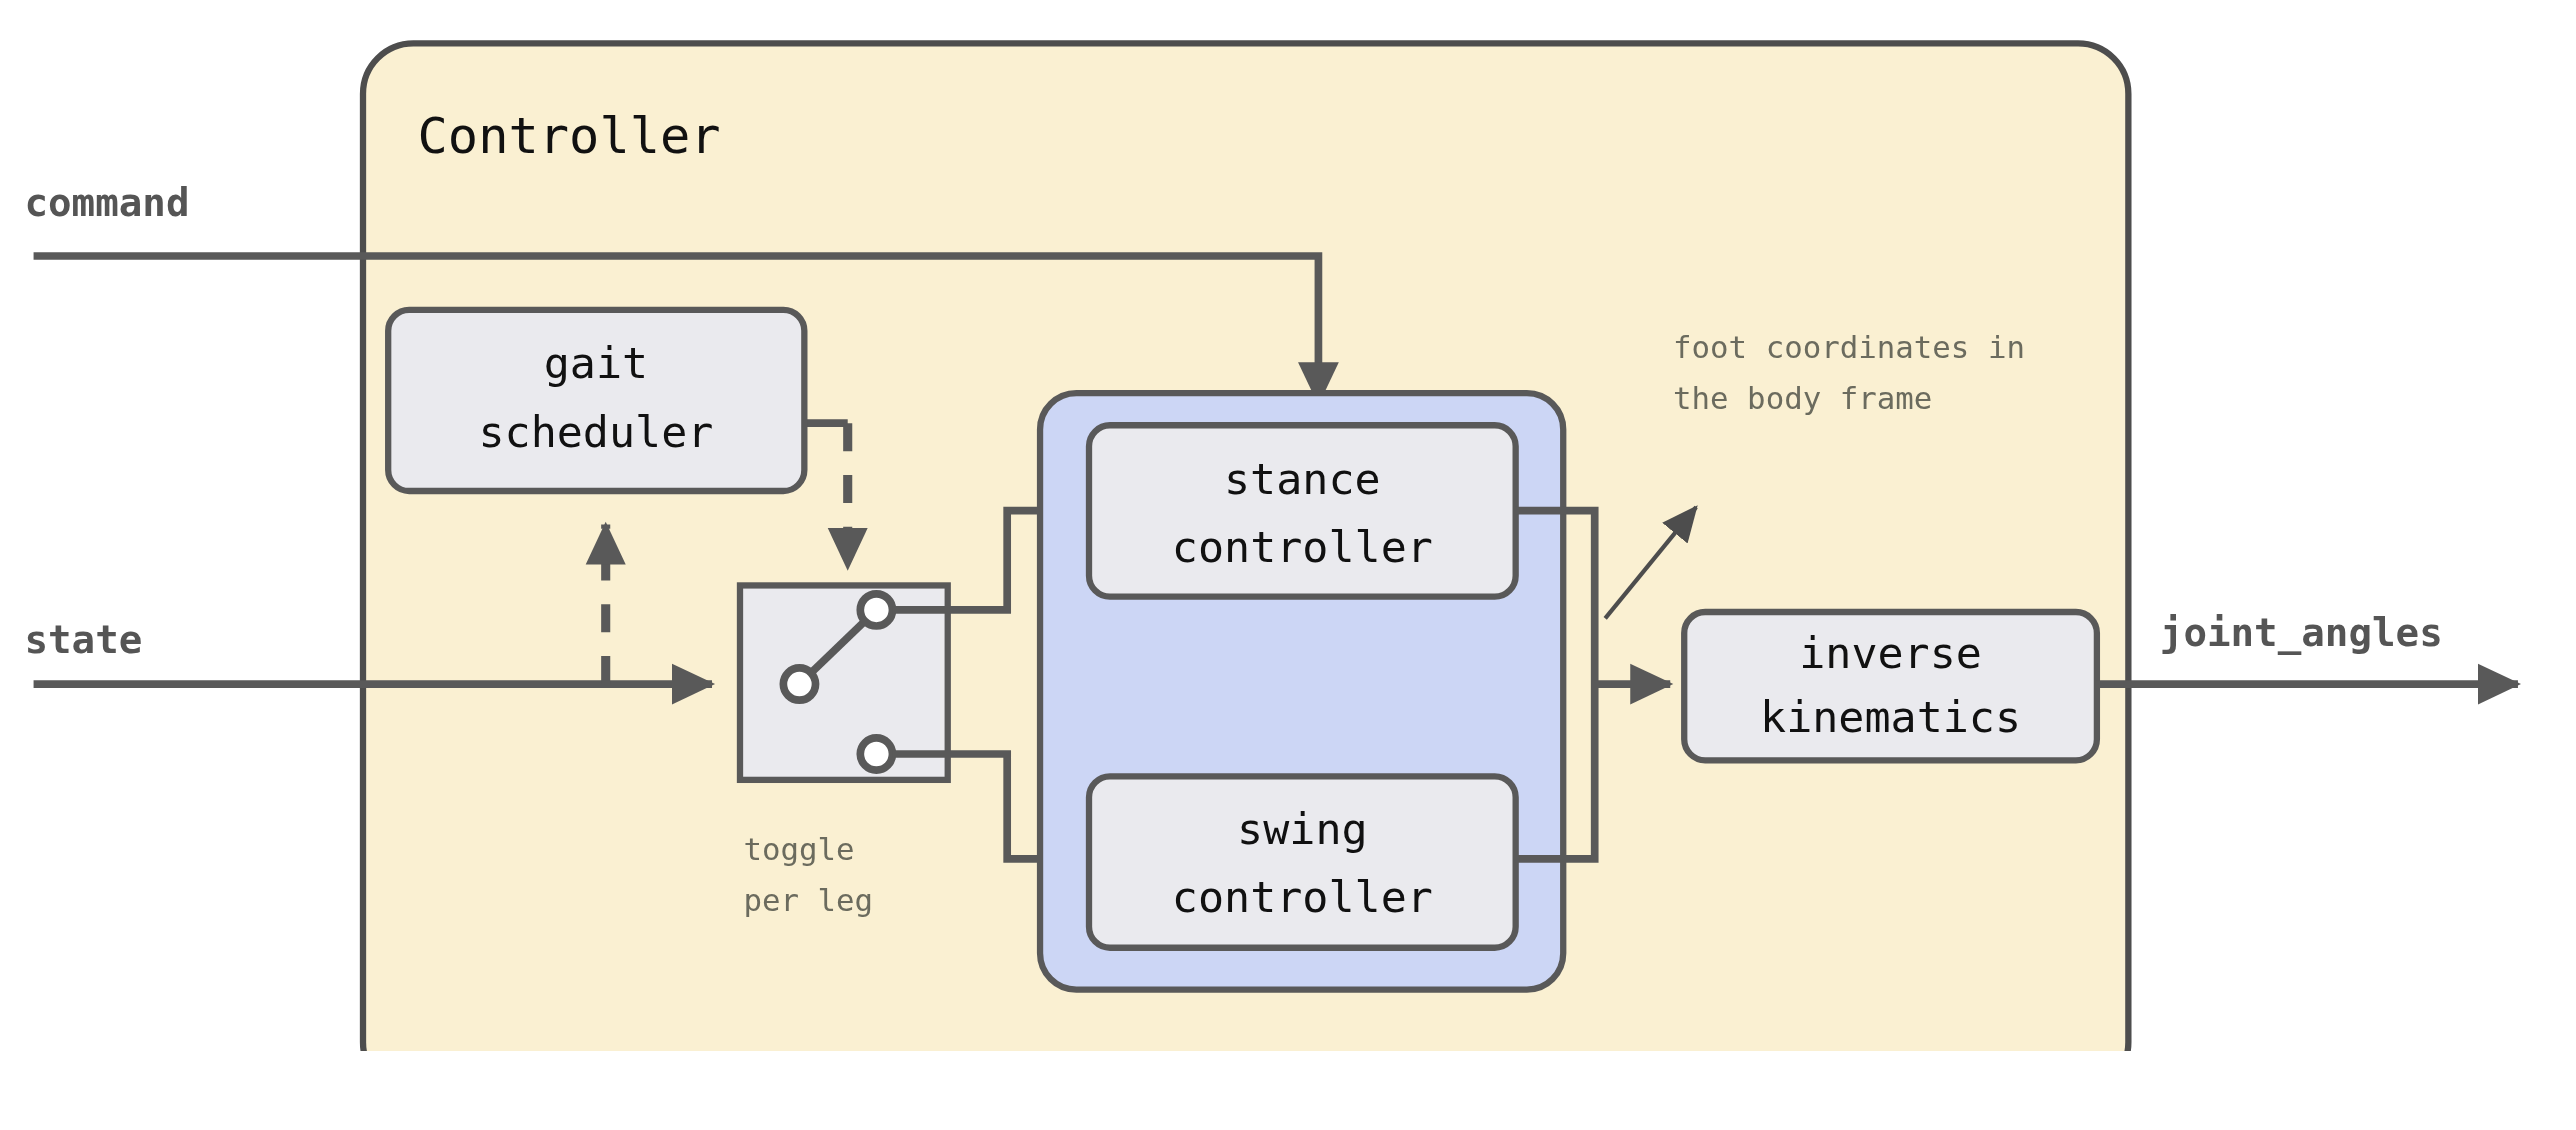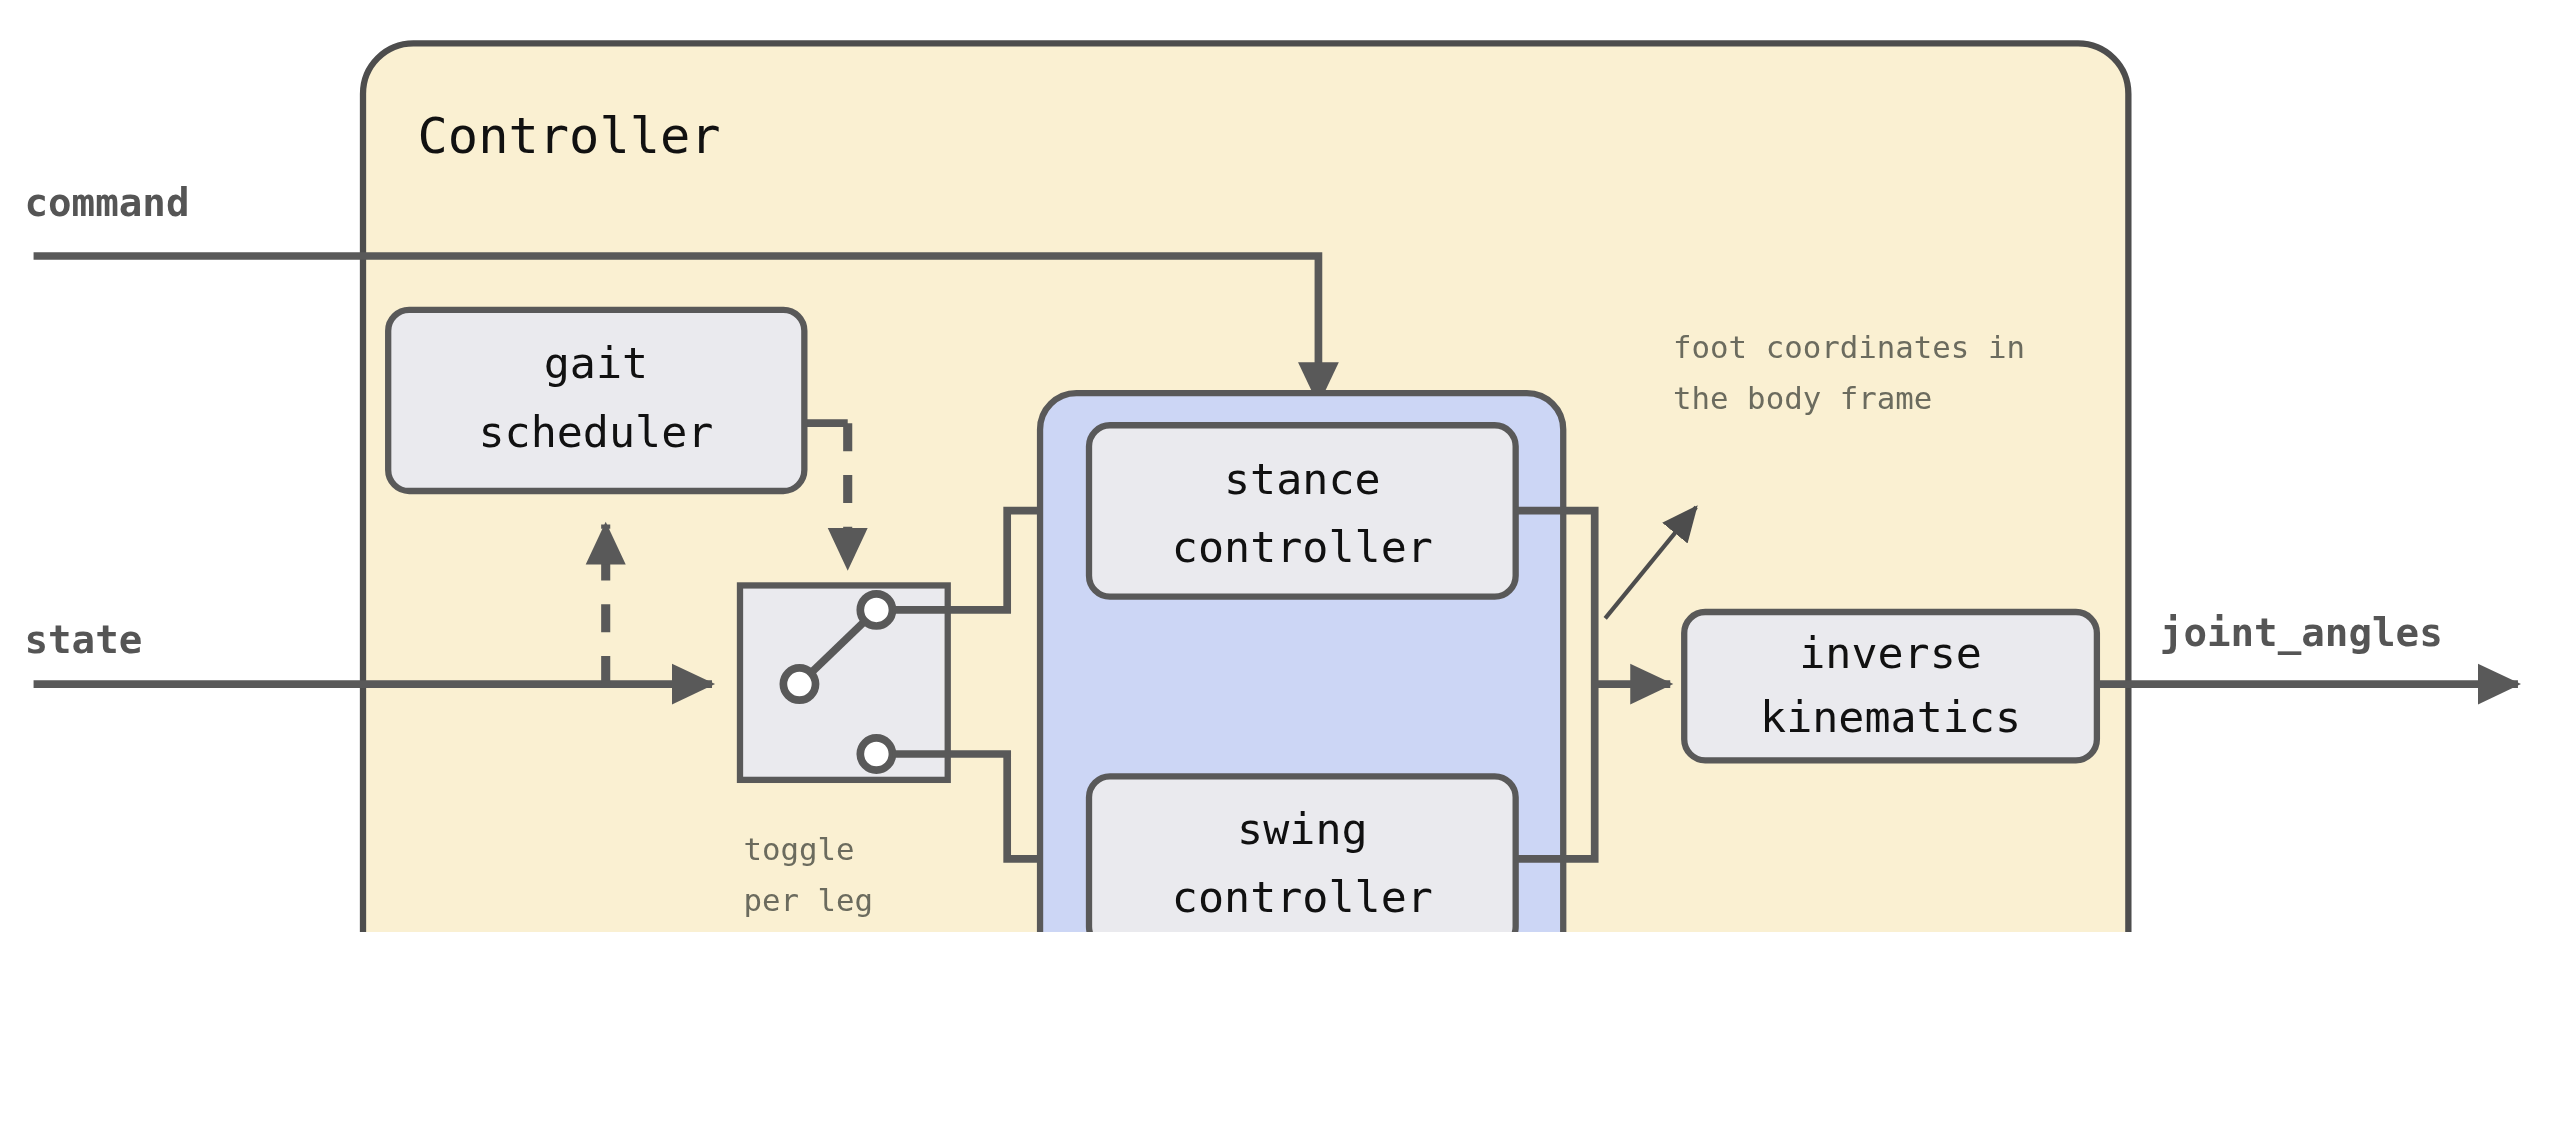--- a/index.html
+++ b/index.html
@@ -3,21 +3,21 @@
 <meta charset="utf-8">
 <style>
   html, body {
     margin: 0;
     padding: 0;
     background: #ffffff;
   }
   #stage {
     position: relative;
     width: 2576px;
-    height: 932px;
+    height: 1051px;
     background: #ffffff;
     overflow: hidden;
     font-family: "DejaVu Sans Mono", "Liberation Mono", monospace;
   }
   svg#diagram {
     position: absolute;
     top: 0; left: 0;
     width: 2576px;
     height: 1131px;
   }

